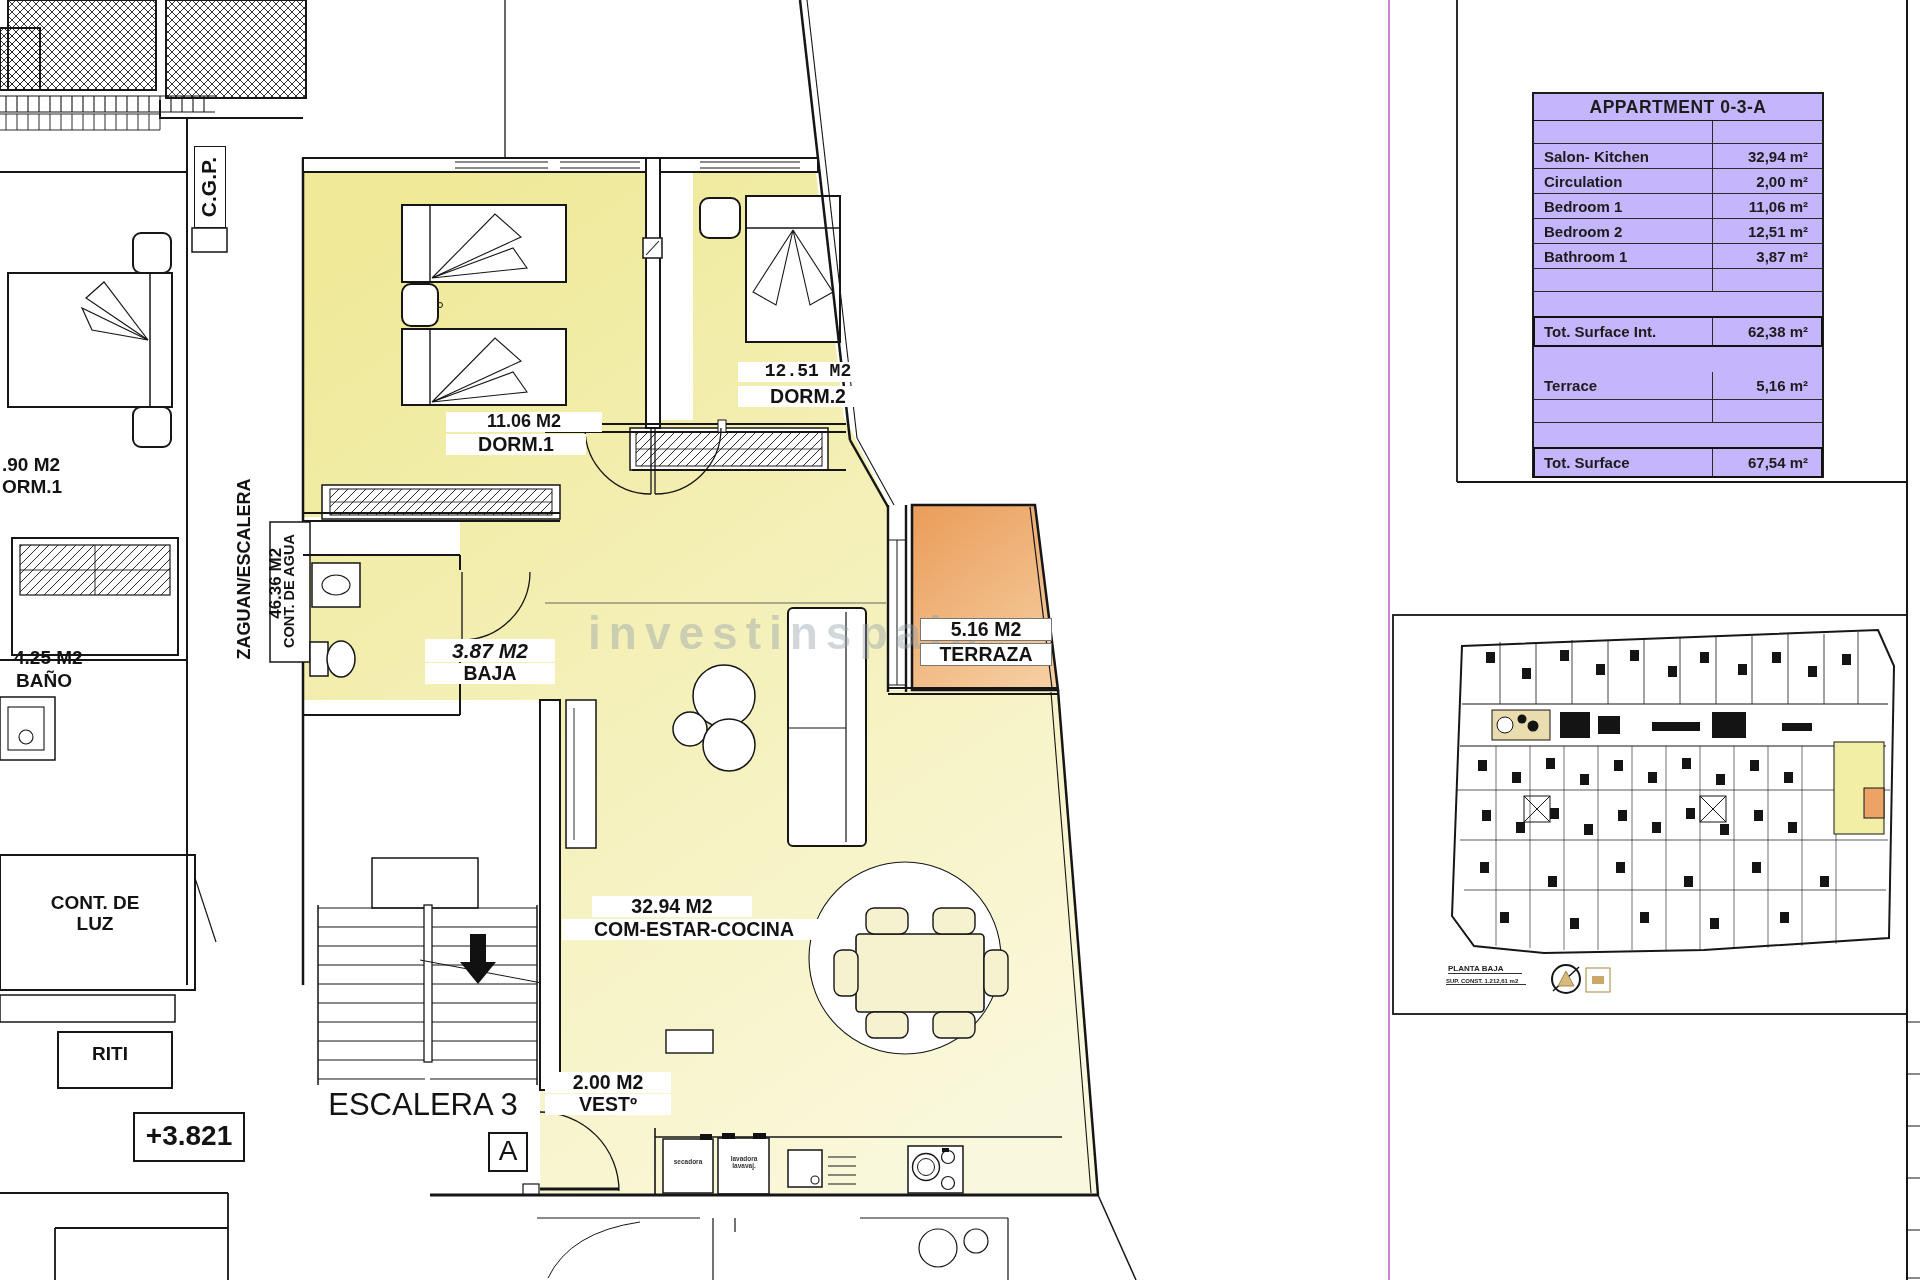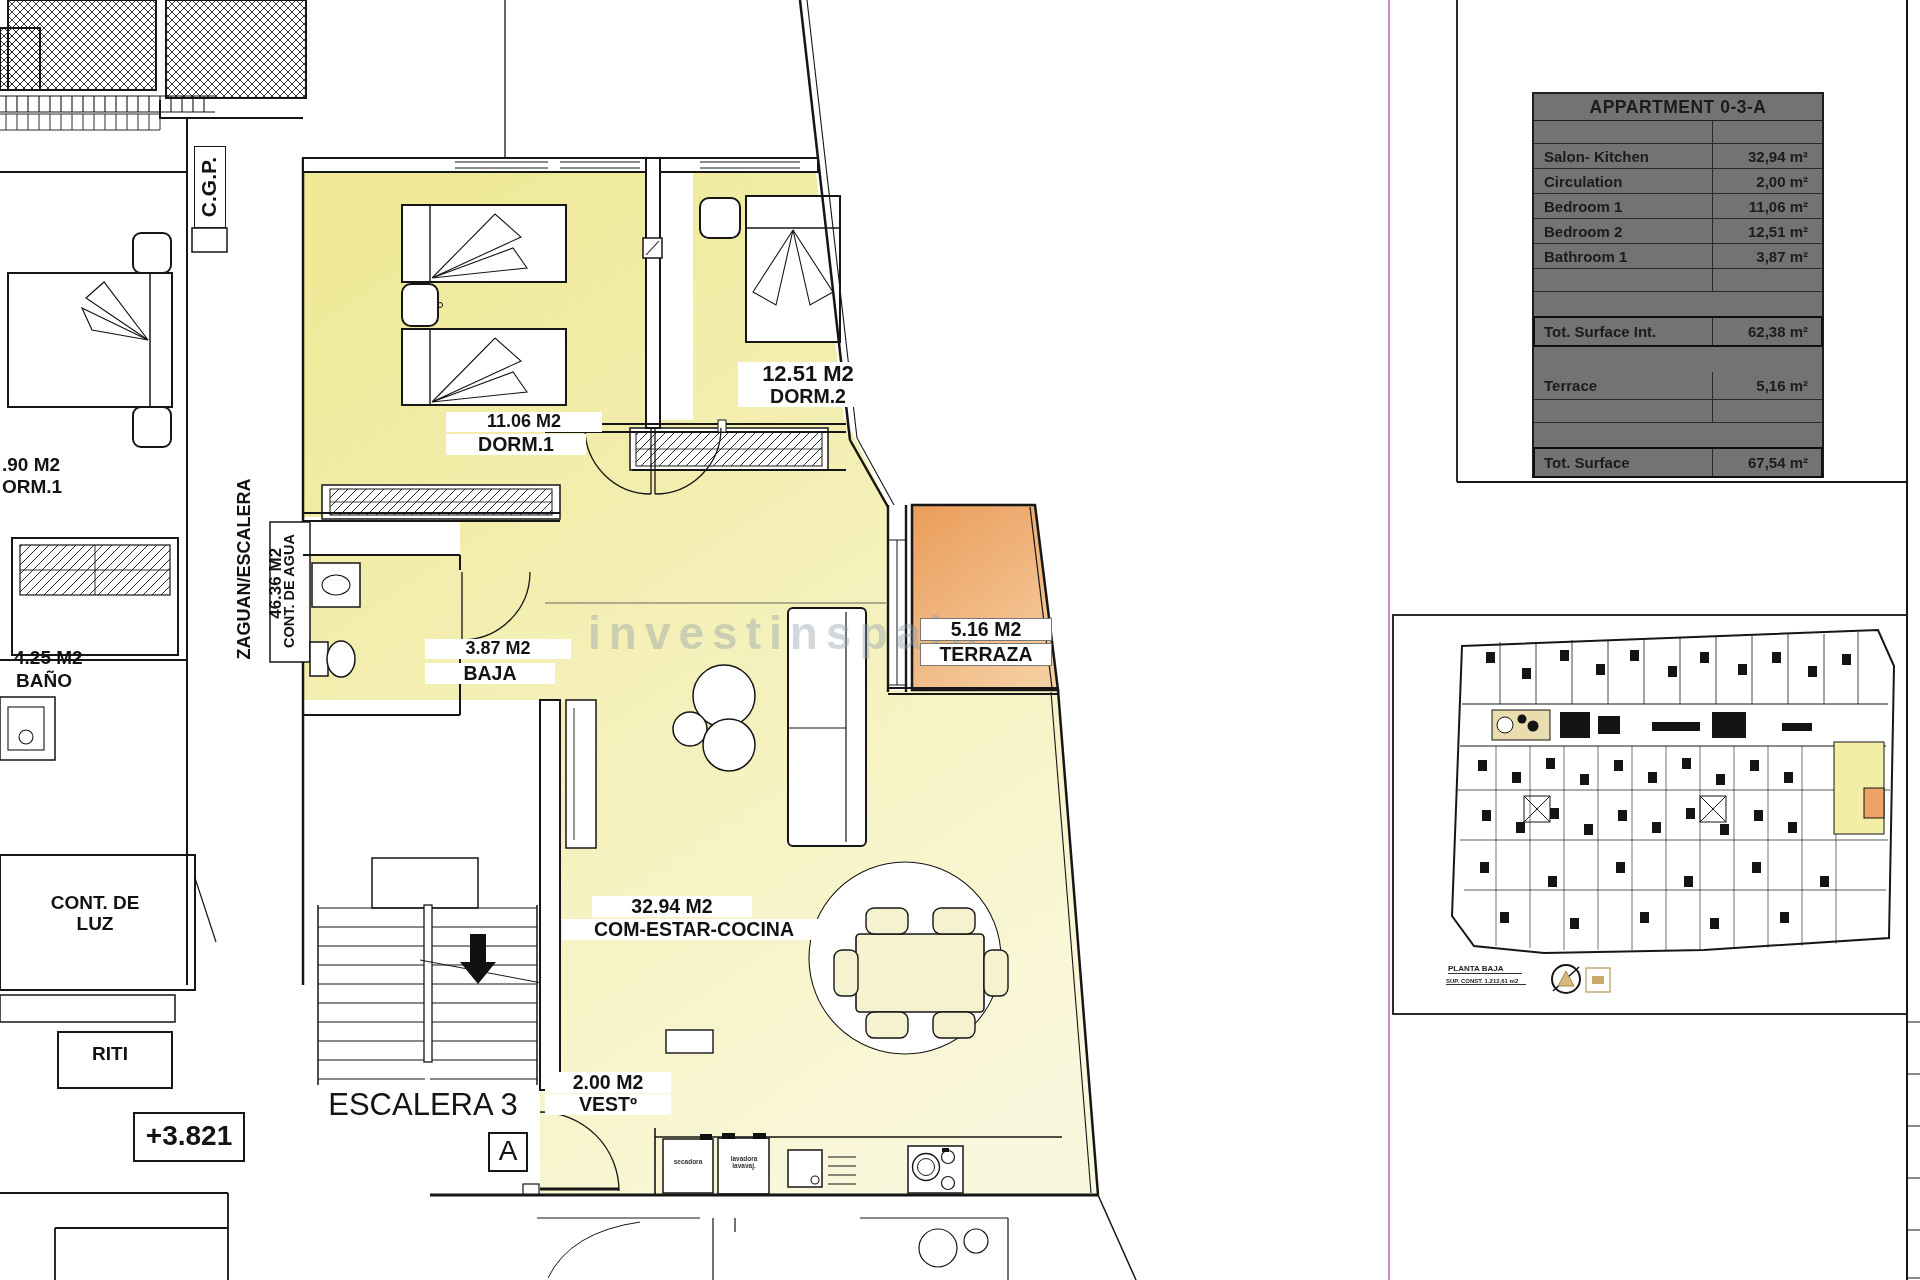--- a/index.html
+++ b/index.html
@@ -6,21 +6,21 @@
   #page{position:relative;width:1920px;height:1280px;background:#ffffff;overflow:hidden;
         font-family:"Liberation Sans",sans-serif;}
   svg{position:absolute;left:0;top:0;}
   .lbl{position:absolute;color:#131313;line-height:1.1;text-align:center;
        font-family:"Liberation Sans",sans-serif;font-weight:700;white-space:pre-line;}
   .bgw{background:#ffffff;}
   .rot{transform:rotate(-90deg);transform-origin:center center;}
   .boxed{border:2px solid #161616;background:#fff;}
   
   #areas{position:absolute;left:1532px;top:92px;width:288px;border:2px solid #1d1d1d;
-         background:#737373;color:#1c1c1c;font-weight:700;font-size:15px;}
+         background:#c4b5fd;color:#1c1c1c;font-weight:700;font-size:15px;}
   .trow{display:flex;position:relative;border-bottom:1px solid #2a2a2a;align-items:center;}
   .trow:last-child{border-bottom:none;}
   .tl{width:168px;padding-left:10px;border-right:1px solid #2a2a2a;align-self:stretch;
       display:flex;align-items:center;}
   .tv{flex:1;text-align:right;padding-right:14px;}
   .title{justify-content:center;height:26px;font-size:17.5px;letter-spacing:.5px;border-bottom:1.5px solid #1d1d1d;}
   .sp{height:22px;}
   .dr{height:24px;}
   .tot{height:27px;margin-top:26px;}
   .emph::after{content:'';position:absolute;inset:-2px -1px;border:2.4px solid #111;pointer-events:none;}
@@ -334,23 +334,23 @@
 <div class="lbl" style="left:14px;top:648px;width:90px;text-align:left;font-size:19px;">4.25 M2</div>
 <div class="lbl" style="left:16px;top:671px;width:90px;text-align:left;font-size:19px;">BAÑO</div>
 <div class="lbl" style="left:35px;top:893px;width:120px;font-size:19px;">CONT. DE LUZ</div>
 <div class="lbl" style="left:70px;top:1044px;width:80px;font-size:19px;">RITI</div>
 <div class="lbl boxed" style="left:133px;top:1112px;width:108px;height:46px;font-size:28px;line-height:44px;">+3.821</div>
 <div class="lbl" style="left:318px;top:1088px;width:210px;font-size:31px;font-weight:400;">ESCALERA 3</div>
 <div class="lbl boxed" style="left:488px;top:1132px;width:36px;height:36px;font-size:28px;line-height:34px;font-weight:400;">A</div>
 
 <div class="lbl bgw" style="left:446px;top:412px;width:156px;font-size:18px;">11.06 M2</div>
 <div class="lbl bgw" style="left:446px;top:434px;width:140px;font-size:19.5px;">DORM.1</div>
-<div class="lbl bgw" style="left:738px;top:362px;width:140px;font-size:22px;">12.51 M2</div>
+<div class="lbl bgw" style="left:738px;top:362px;width:140px;font-size:18px;font-family:Liberation Mono, monospace;">12.51 M2</div>
 <div class="lbl bgw" style="left:738px;top:386px;width:140px;font-size:19.5px;">DORM.2</div>
-<div class="lbl bgw" style="left:425px;top:639px;width:146px;font-size:18px;">3.87 M2</div>
+<div class="lbl bgw" style="left:425px;top:639px;width:130px;font-size:21px;font-style:italic;">3.87 M2</div>
 <div class="lbl bgw" style="left:425px;top:663px;width:130px;font-size:19.5px;">BAJA</div>
 <div class="lbl" style="left:920px;top:618px;width:130px;font-size:19.5px;background:#fff;border:1px solid #777;">5.16 M2</div>
 <div class="lbl" style="left:920px;top:643px;width:130px;font-size:19.5px;background:#fff;border:1px solid #777;">TERRAZA</div>
 <div class="lbl bgw" style="left:592px;top:896px;width:160px;font-size:19.5px;text-align:center;">32.94 M2</div>
 <div class="lbl bgw" style="left:562px;top:919px;width:264px;font-size:19.5px;">COM-ESTAR-COCINA</div>
 <div class="lbl bgw" style="left:545px;top:1072px;width:126px;font-size:19.5px;">2.00 M2</div>
 <div class="lbl bgw" style="left:545px;top:1094px;width:126px;font-size:19.5px;">VESTº</div>
 
 <div class="lbl" style="left:666px;top:1158px;width:44px;font-size:6.5px;color:#333;">secadora</div>
 <div class="lbl" style="left:722px;top:1155px;width:44px;font-size:6.5px;color:#333;">lavadora lavavaj.</div>

